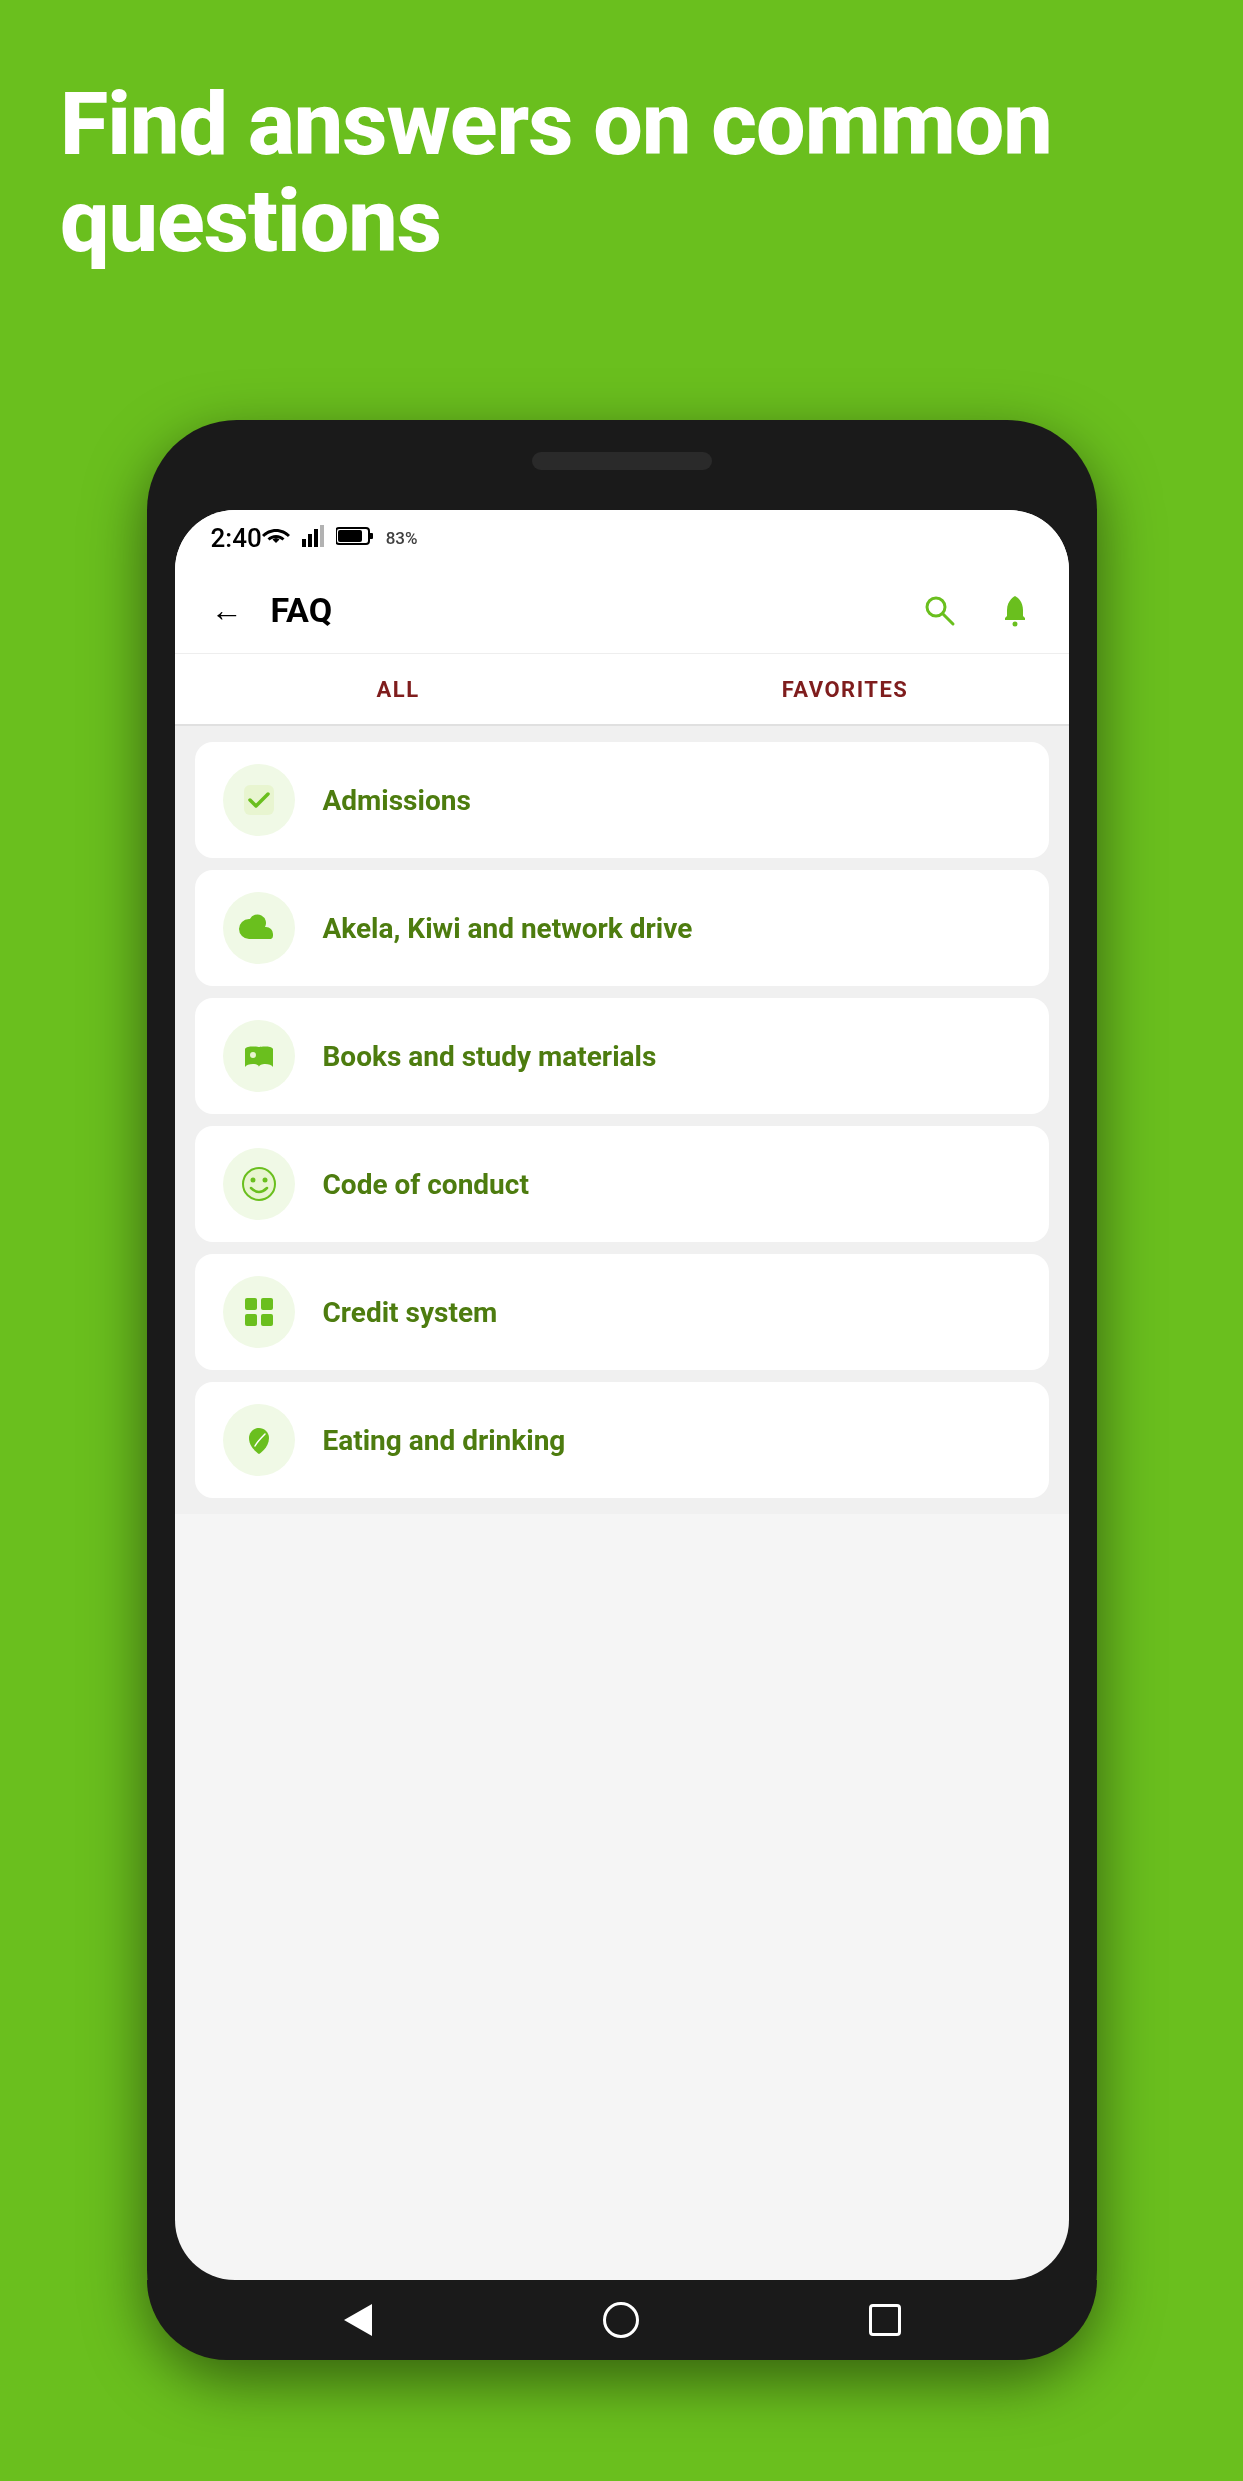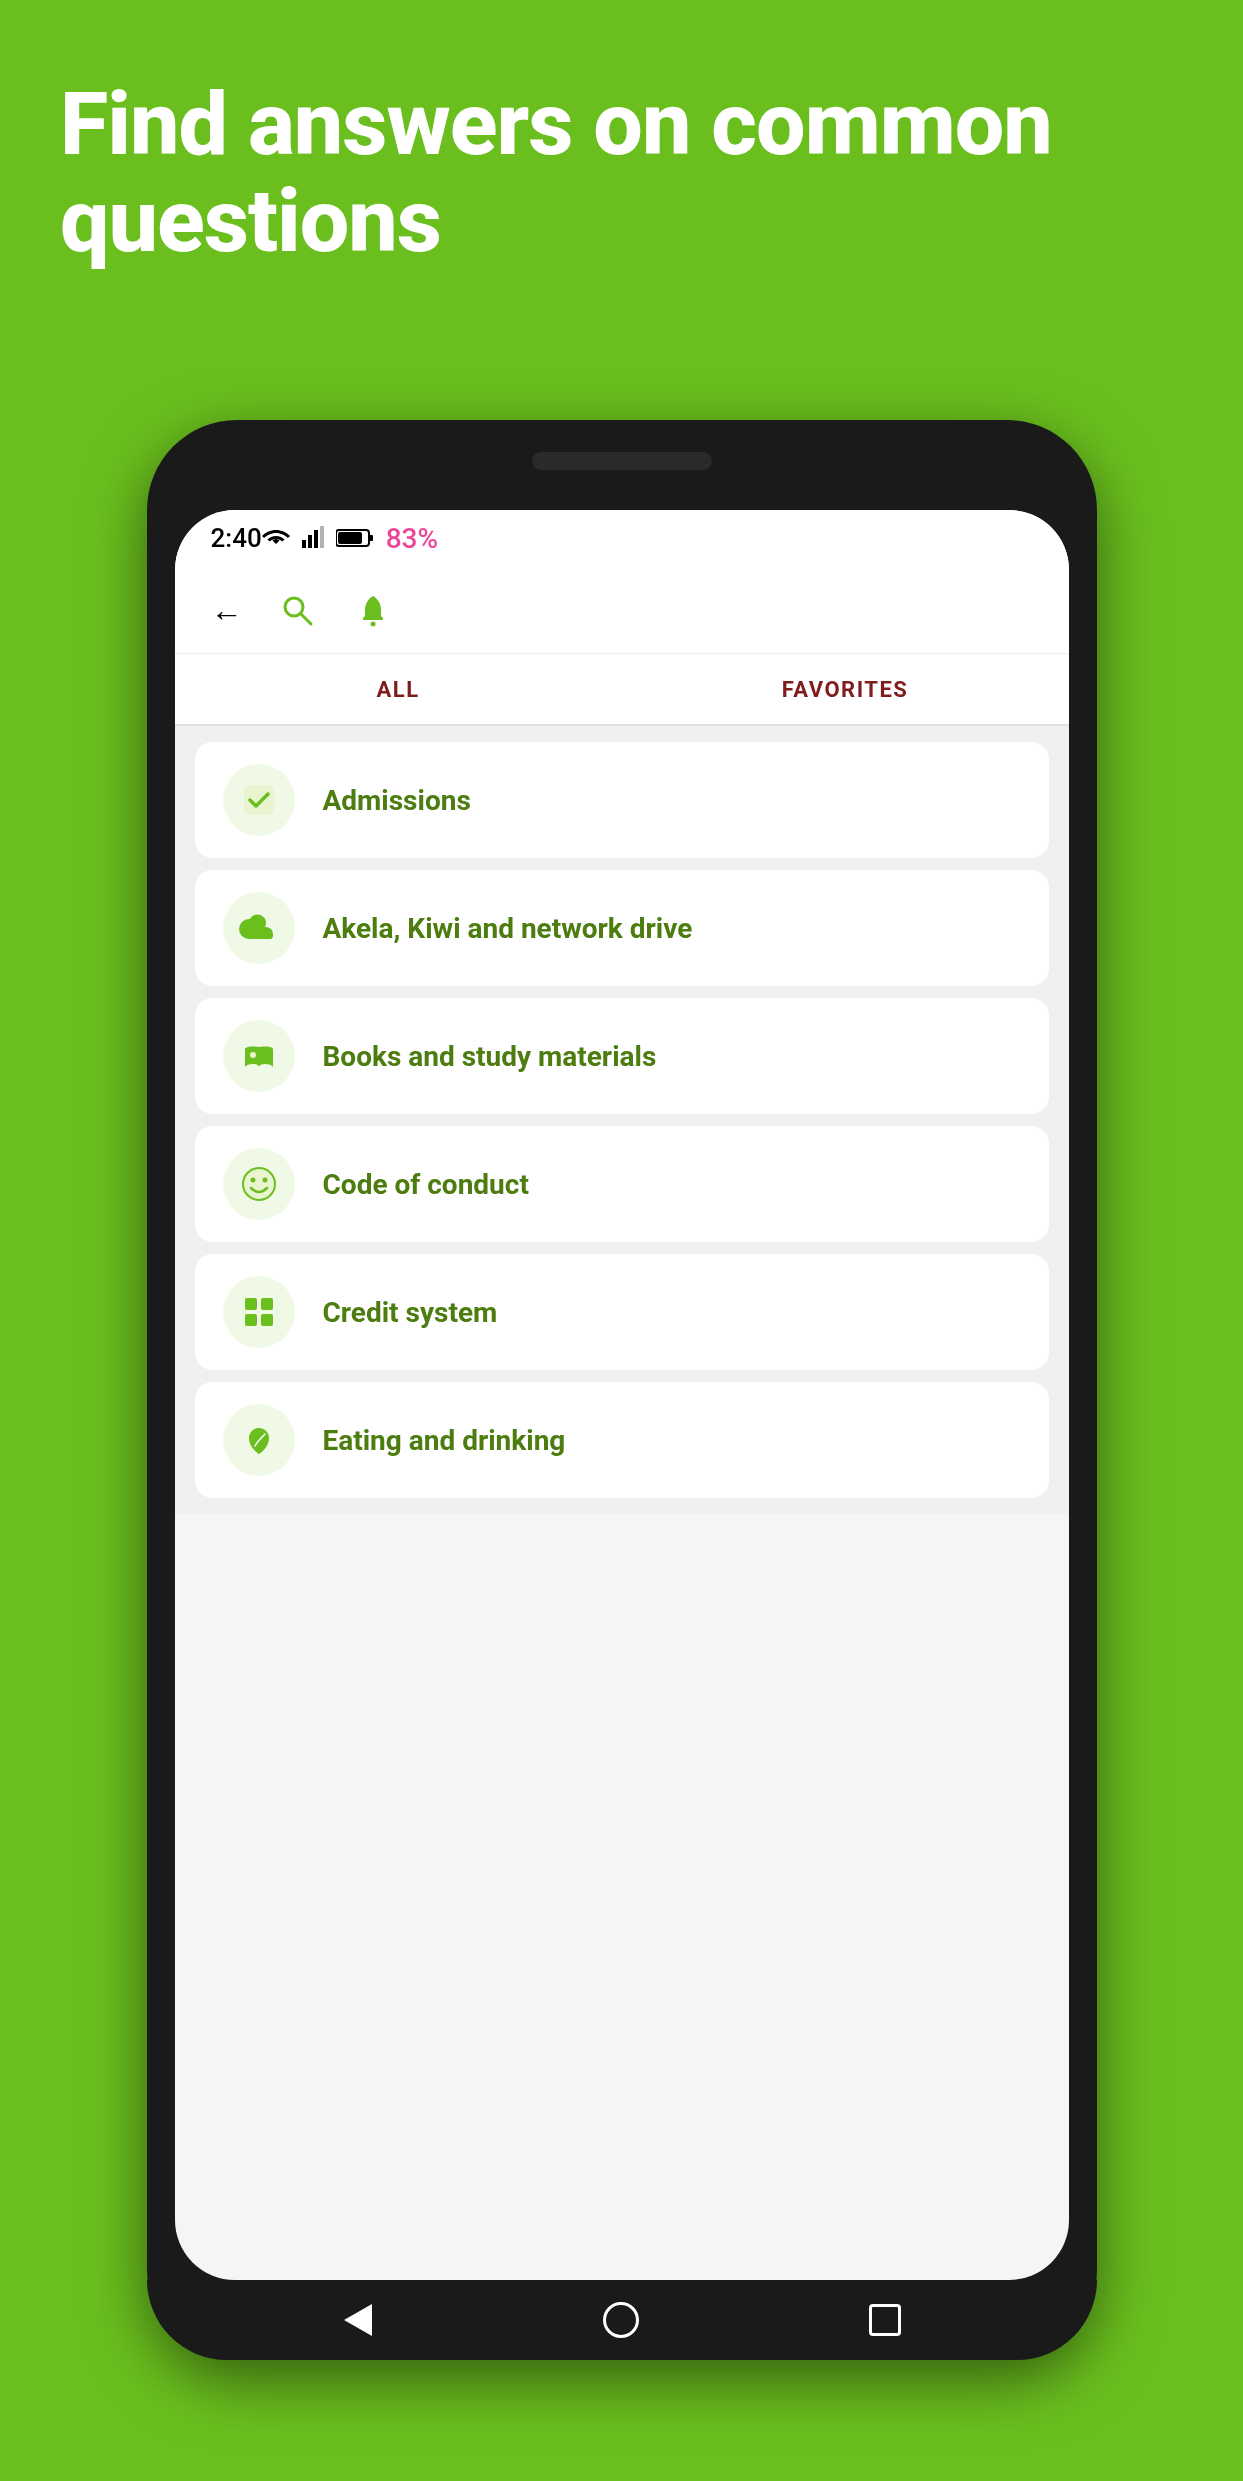--- a/index.html
+++ b/index.html
@@ -80,22 +80,22 @@
       color: #000;
     }
 
     .status-icons {
       display: flex;
       align-items: center;
       gap: 12px;
     }
 
     .status-icons span {
-      font-size: 28px;
-      color: #ec4899;
+      font-size: 17px;
+      color: #404040;
     }
 
     .battery-text {
       font-size: 22px;
       font-weight: 500;
       color: #000;
     }
 
     .app-bar {
       background: white;
@@ -300,20 +300,21 @@
               </svg>
           </span>
           <span class="battery-text">83%</span>
         </div>
       </div>
 
       <div class="app-bar">
         <div class="back-btn">
           <span class="back-arrow">←</span>
         </div>
+        <span class="app-title">FAQ</span>
         <div class="app-bar-actions">
           <div class="action-btn">
             <svg width="36" height="36" viewBox="0 0 36 36" fill="none">
               <circle cx="15" cy="15" r="9" stroke="#6abf1e" stroke-width="3"></circle>
               <line x1="22" y1="22" x2="32" y2="32" stroke="#6abf1e" stroke-width="3" stroke-linecap="round"></line>
             </svg>
           </div>
           <div class="action-btn">
             <svg width="36" height="36" viewBox="0 0 36 36" fill="none">
               <path d="M18 4C18 4 10 8 10 18v6l-2 2v2h20v-2l-2-2v-6C26 8 18 4 18 4z" fill="#6abf1e"></path>

